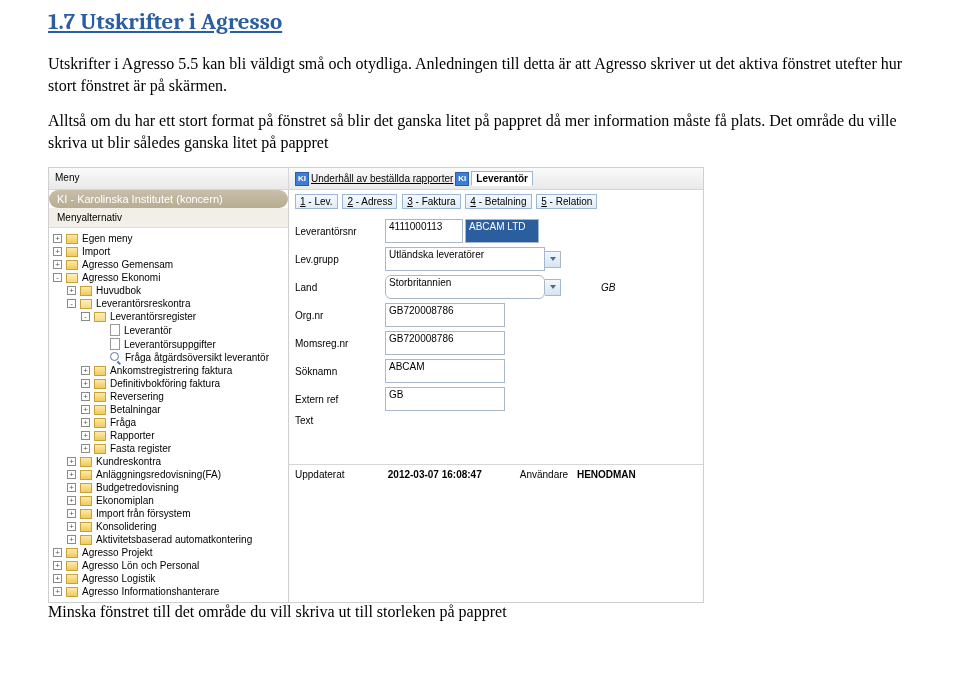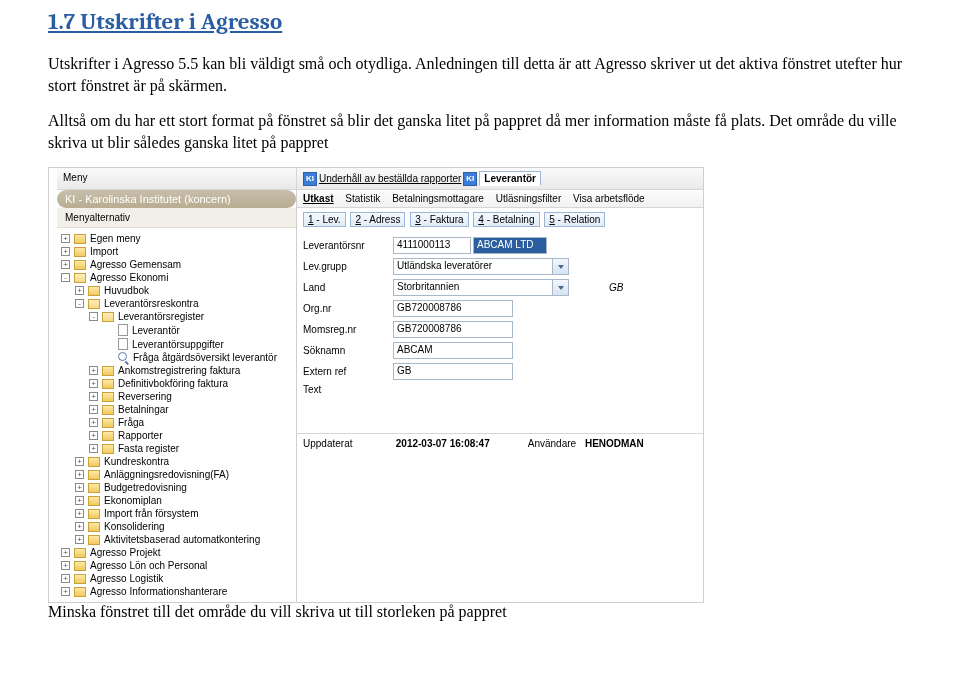--- a/index.html
+++ b/index.html
@@ -22,21 +22,20 @@
   }
   .para { margin-bottom: 14px; line-height: 1.35; }
   .screenshot {
     margin-top: 10px;
     width: 656px;
     font-family: Tahoma, Verdana, Arial, sans-serif;
     font-size: 10px;
     color: #000;
     background: #fff;
     border: 1px solid #cfcfcf;
-    padding-left: 8px;
   }
   
   .topbar {
     display: flex;
     align-items: stretch;
     height: 22px;
     background: linear-gradient(#fafafa,#e9e9e9);
     border-bottom: 1px solid #d6d6d6;
   }
   .topbar-left {
@@ -170,21 +169,21 @@
   .numtab u { text-decoration: underline; }
   .formrow {
     display: flex;
     align-items: center;
     padding: 2px 6px;
   }
   .formrow label { width: 90px; font-size: 10px; }
   .inputbox {
     border: 1px solid #a9b8c9;
     background: #fff;
-    height: 17px;
+    height: 24px;
     padding: 1px 3px;
     font-family: inherit;
     font-size: 10px;
   }
   .inputbox.sel {
     background: #2b5e9f;
     color: #fff;
   }
   .dropdown-cap {
     width: 16px; height: 17px;
@@ -378,27 +377,20 @@
           </div>
           <div class="tree-node" style="padding-left: 0px;">
             <span class="expander">+</span>
             <span class="folder-icon"></span>
             <span>Agresso Informationshanterare</span>
           </div>
         </div>
     </div>
 
     <div class="main">
-      <div class="maintabs">
-        <span class="active">Utkast</span>
-        <span>Statistik</span>
-        <span>Betalningsmottagare</span>
-        <span>Utläsningsfilter</span>
-        <span>Visa arbetsflöde</span>
-      </div>
 
       <div class="numtabs">
         <span class="numtab"><u>1</u><span> - Lev.</span></span>
         <span class="numtab"><u>2</u><span> - Adress</span></span>
         <span class="numtab"><u>3</u><span> - Faktura</span></span>
         <span class="numtab"><u>4</u><span> - Betalning</span></span>
         <span class="numtab"><u>5</u><span> - Relation</span></span>
       </div>
 
       <div style="height:6px;"></div>
@@ -412,21 +404,21 @@
       <div class="formrow">
         <label>Lev.grupp</label>
         <span class="inputbox" style="width:160px;">Utländska leveratörer</span>
         <span class="dropdown-cap">
             <span class="chevron-down"></span>
           </span>
       </div>
 
       <div class="formrow">
         <label>Land</label>
-        <span class="inputbox" style="width:160px;">Storbritannien</span>
+        <span class="inputbox" style="width:160px;border-radius:6px;">Storbritannien</span>
         <span class="dropdown-cap">
             <span class="chevron-down"></span>
           </span>
         <span style="margin-left:40px;font-style:italic;">GB</span>
       </div>
 
       <div class="formrow">
         <label>Org.nr</label>
         <span class="inputbox" style="width:120px;">GB720008786</span>
       </div>

